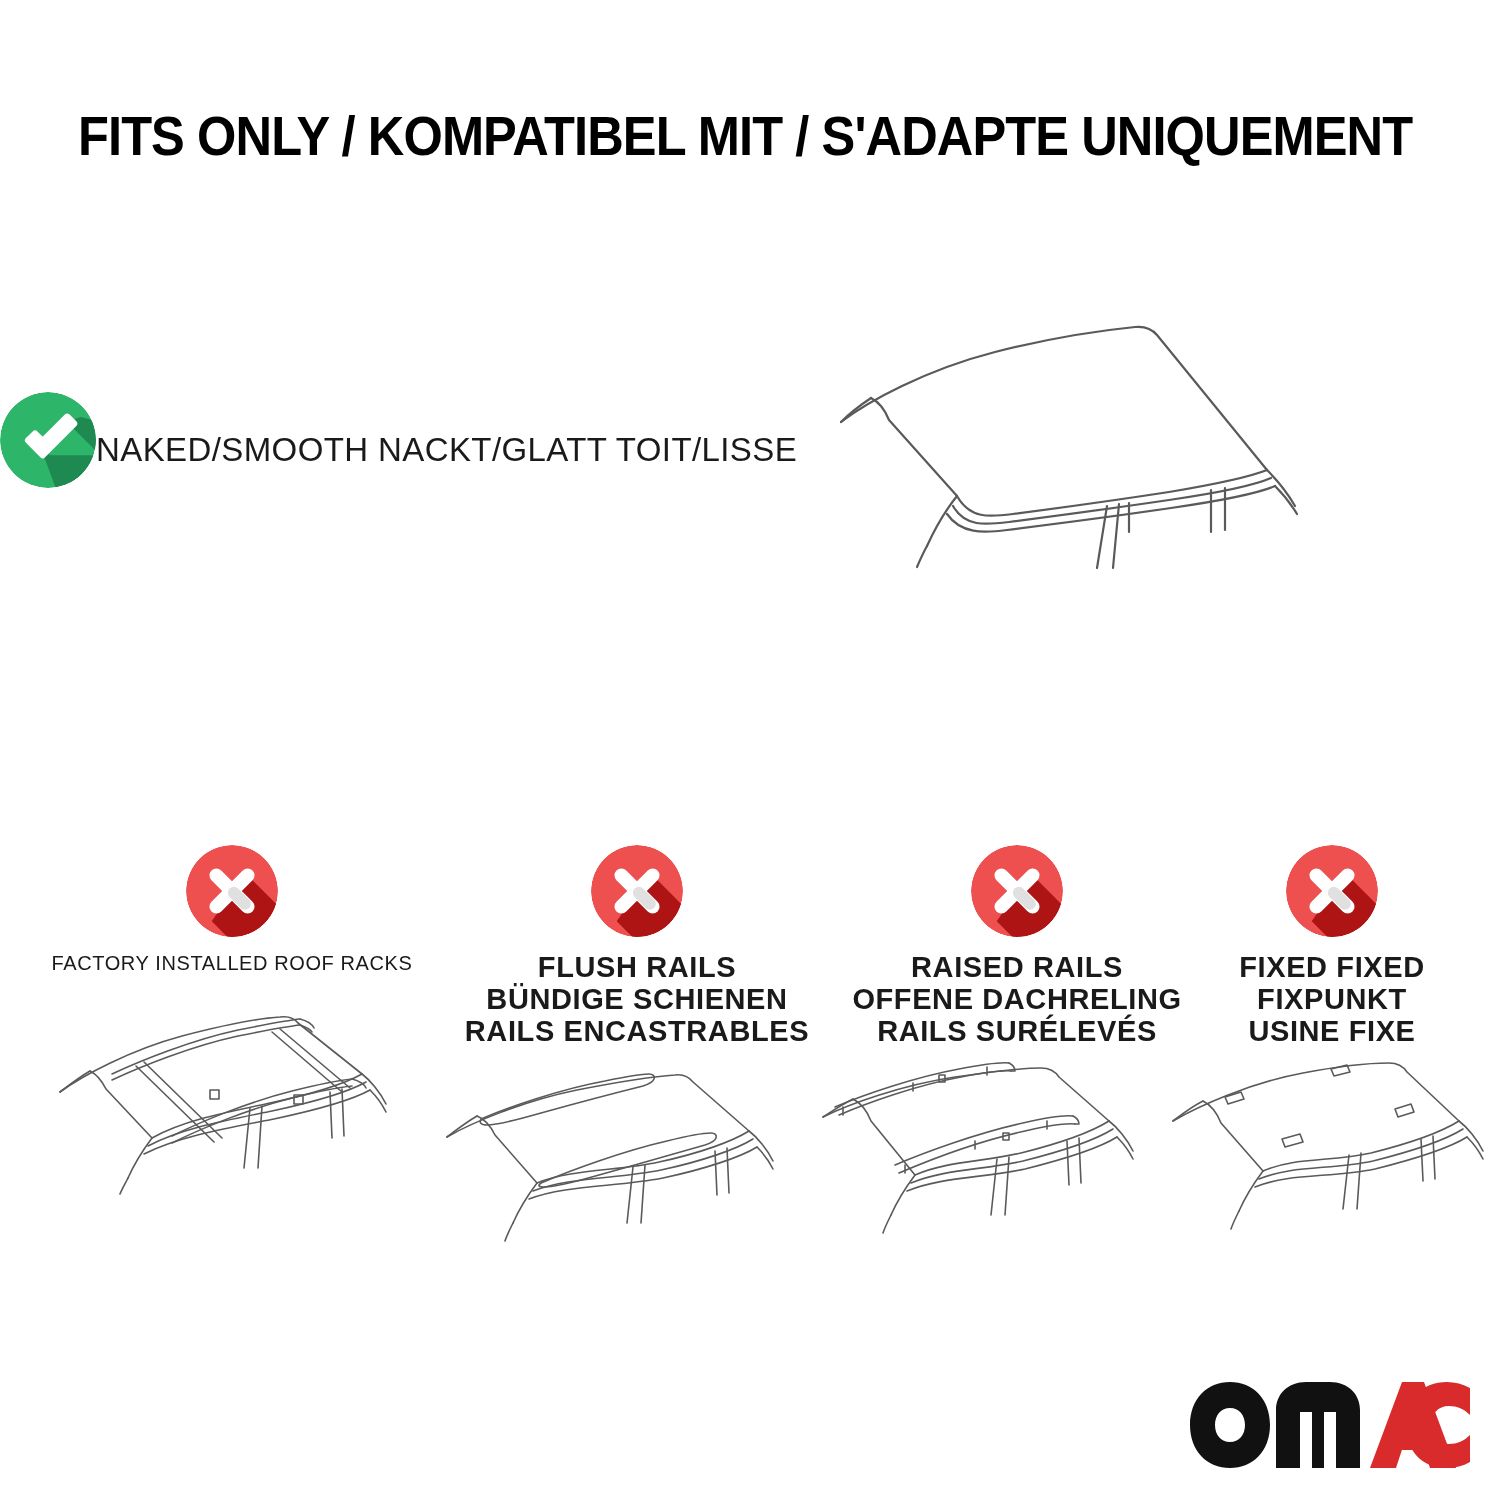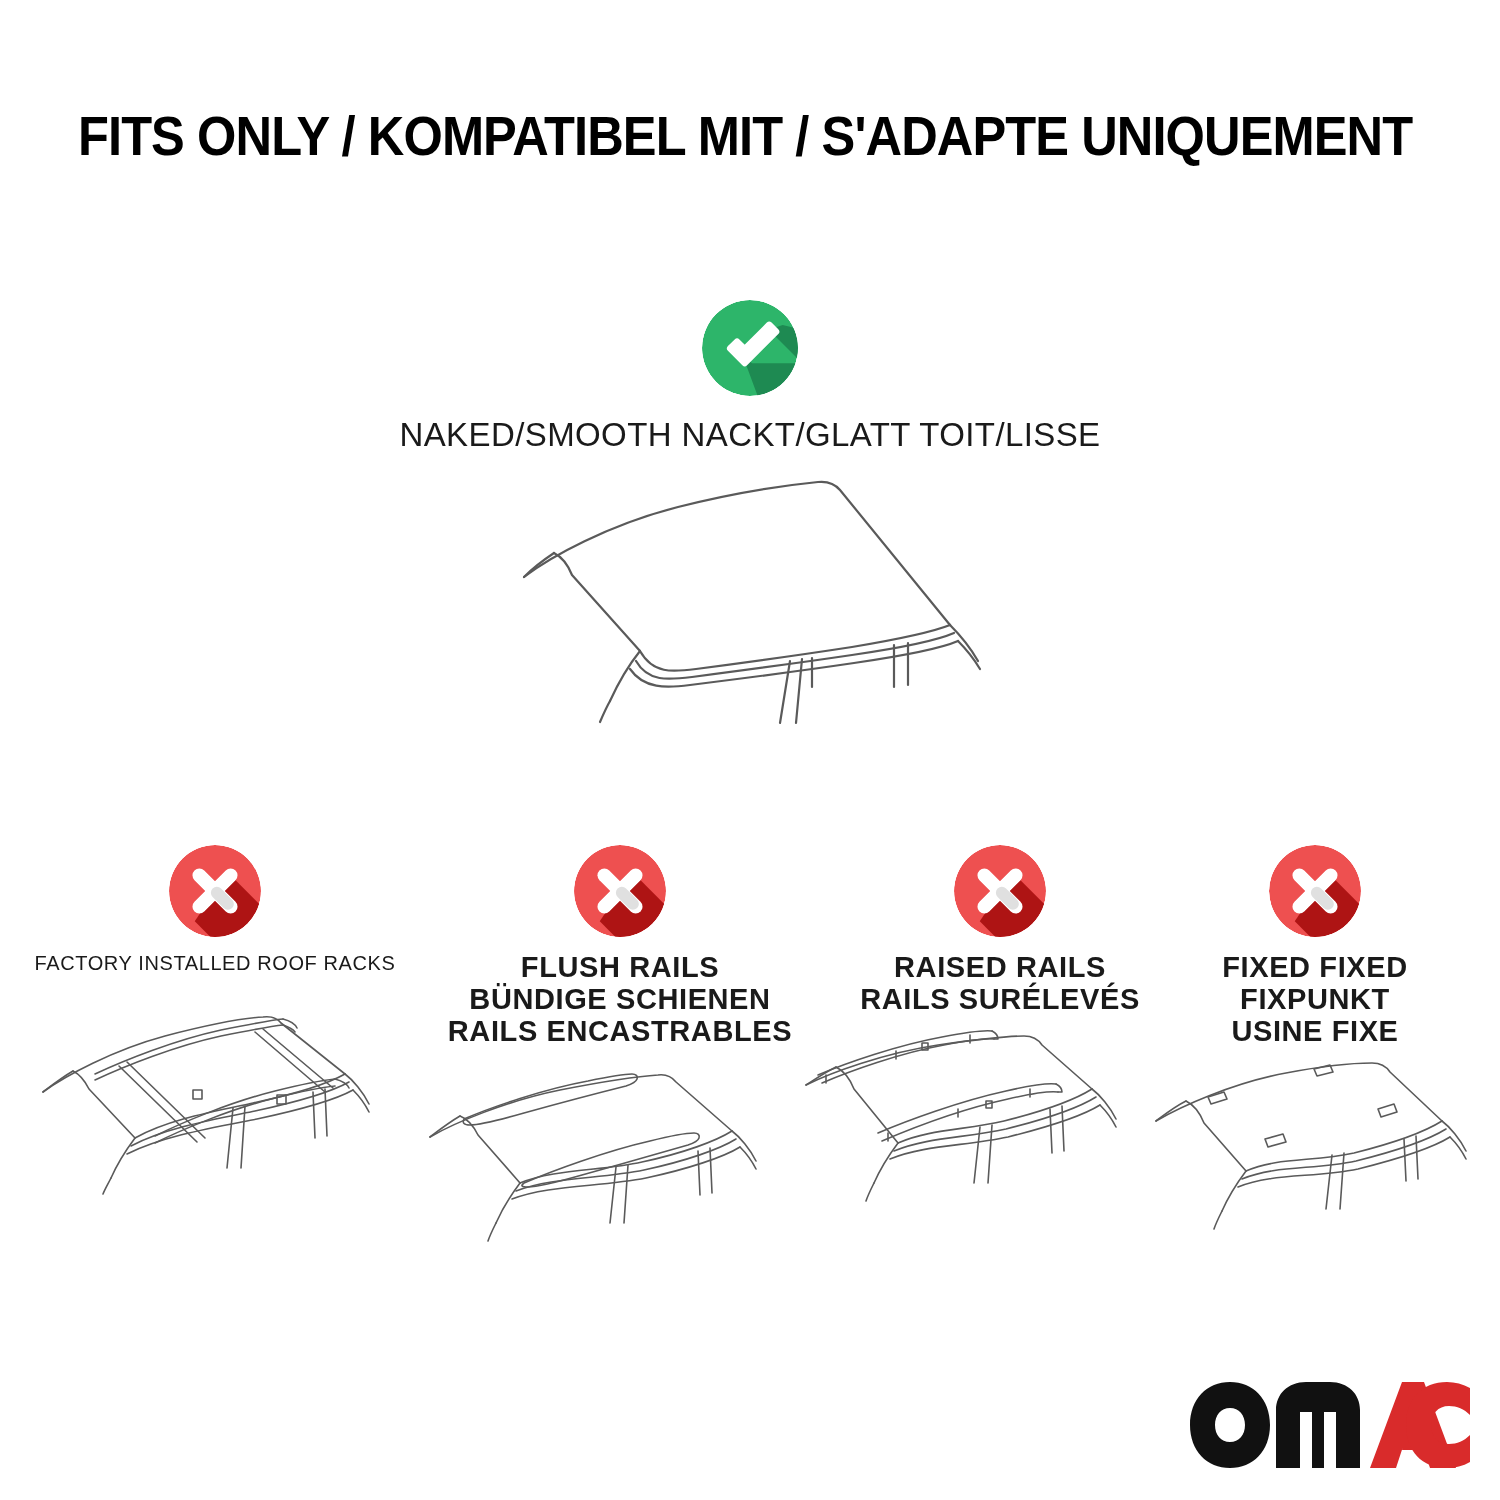--- a/index.html
+++ b/index.html
@@ -45,21 +45,21 @@
   }
   .badge svg { display: block; }
 
   
   .hero {
     position: absolute;
     top: 300px;
     left: 0;
     width: 1500px;
     display: flex;
-    flex-direction: column;
+    flex-direction: row;
     align-items: center;
   }
   .hero .badge { width: 96px; height: 96px; }
   .hero-label {
     margin-top: 18px;
     text-align: center;
     font-size: 33px;
     line-height: 41px;
     letter-spacing: 0.4px;
     font-weight: 400;
@@ -69,21 +69,21 @@
   .hero-art {
     margin-top: 10px;
     width: 540px;
     height: 270px;
   }
 
   
   .grid {
     position: absolute;
     top: 845px;
-    left: 0;
+    left: 17px;
     width: 1304px;
     height: 500px;
   }
   .col {
     position: absolute;
     top: 0;
     display: flex;
     flex-direction: column;
     align-items: center;
   }
@@ -316,20 +316,21 @@
           <g stroke="#FFFFFF" stroke-width="15" stroke-linecap="round">
             <line x1="33" y1="33" x2="67" y2="67"></line>
             <line x1="67" y1="33" x2="33" y2="67"></line>
           </g>
           <line x1="52" y1="52" x2="64" y2="64" stroke="#E0E0E0" stroke-width="13" stroke-linecap="round"></line>
         </g>
       </svg>
     </div>
     <div class="col-label">
       <span class="ln">RAISED RAILS</span>
+      <span class="ln">OFFENE DACHRELING</span>
       <span class="ln">RAILS SURÉLEVÉS</span>
     </div>
     <div class="col-art">
       <svg viewBox="0 0 400 230" width="400" height="230" aria-hidden="true">
         <g fill="none" stroke="#5A5A5A" stroke-width="1.6" stroke-linecap="round" stroke-linejoin="round">
           <path d="M6 58 C30 46 84 26 138 18 C180 12 210 9 224 9 C232 9 238 12 242 18 L292 62"></path>
           <path d="M6 58 C14 53 24 46 36 40"></path>
           <path d="M36 40 C44 44 50 52 54 62 L98 116"></path>
           <path d="M98 116 C92 124 82 138 74 156"></path>
           <path d="M74 156 C71 162 68 168 66 174"></path>

